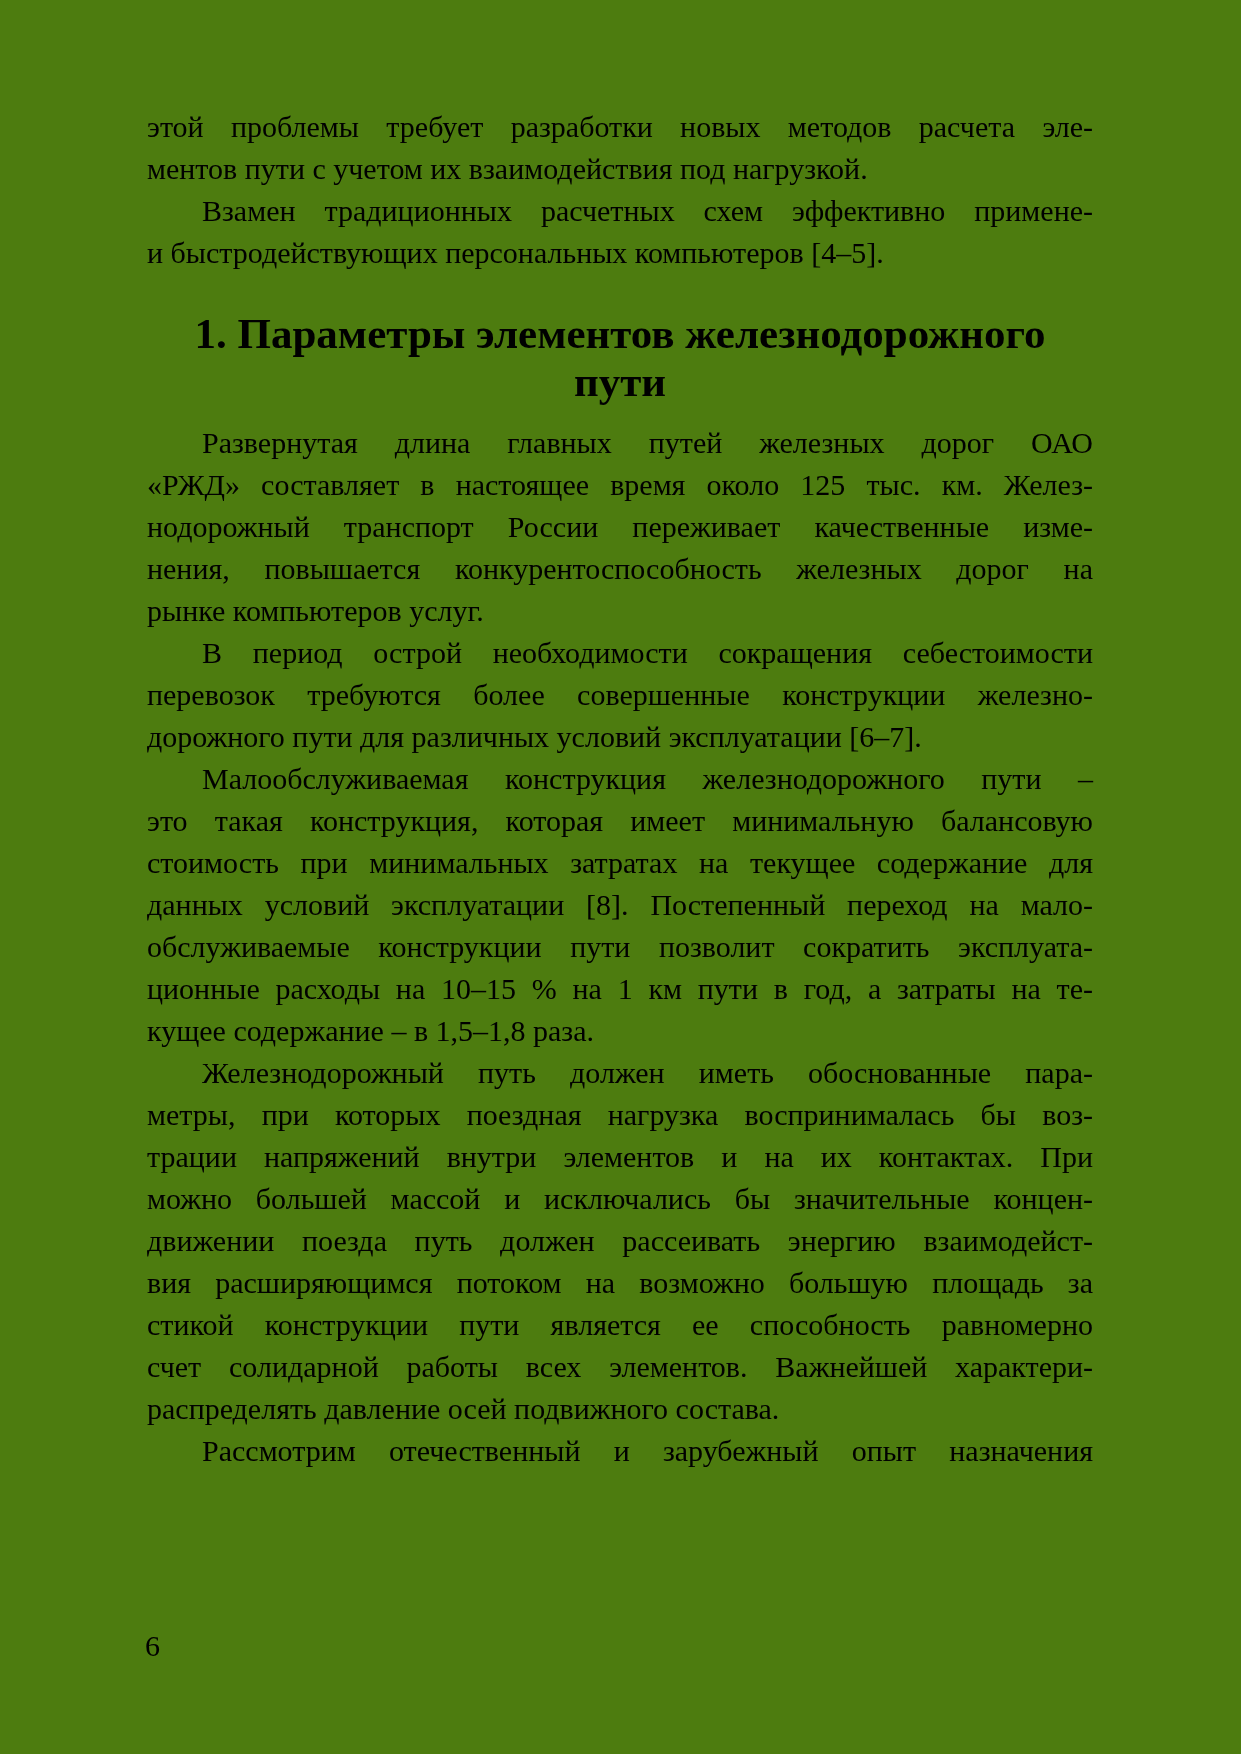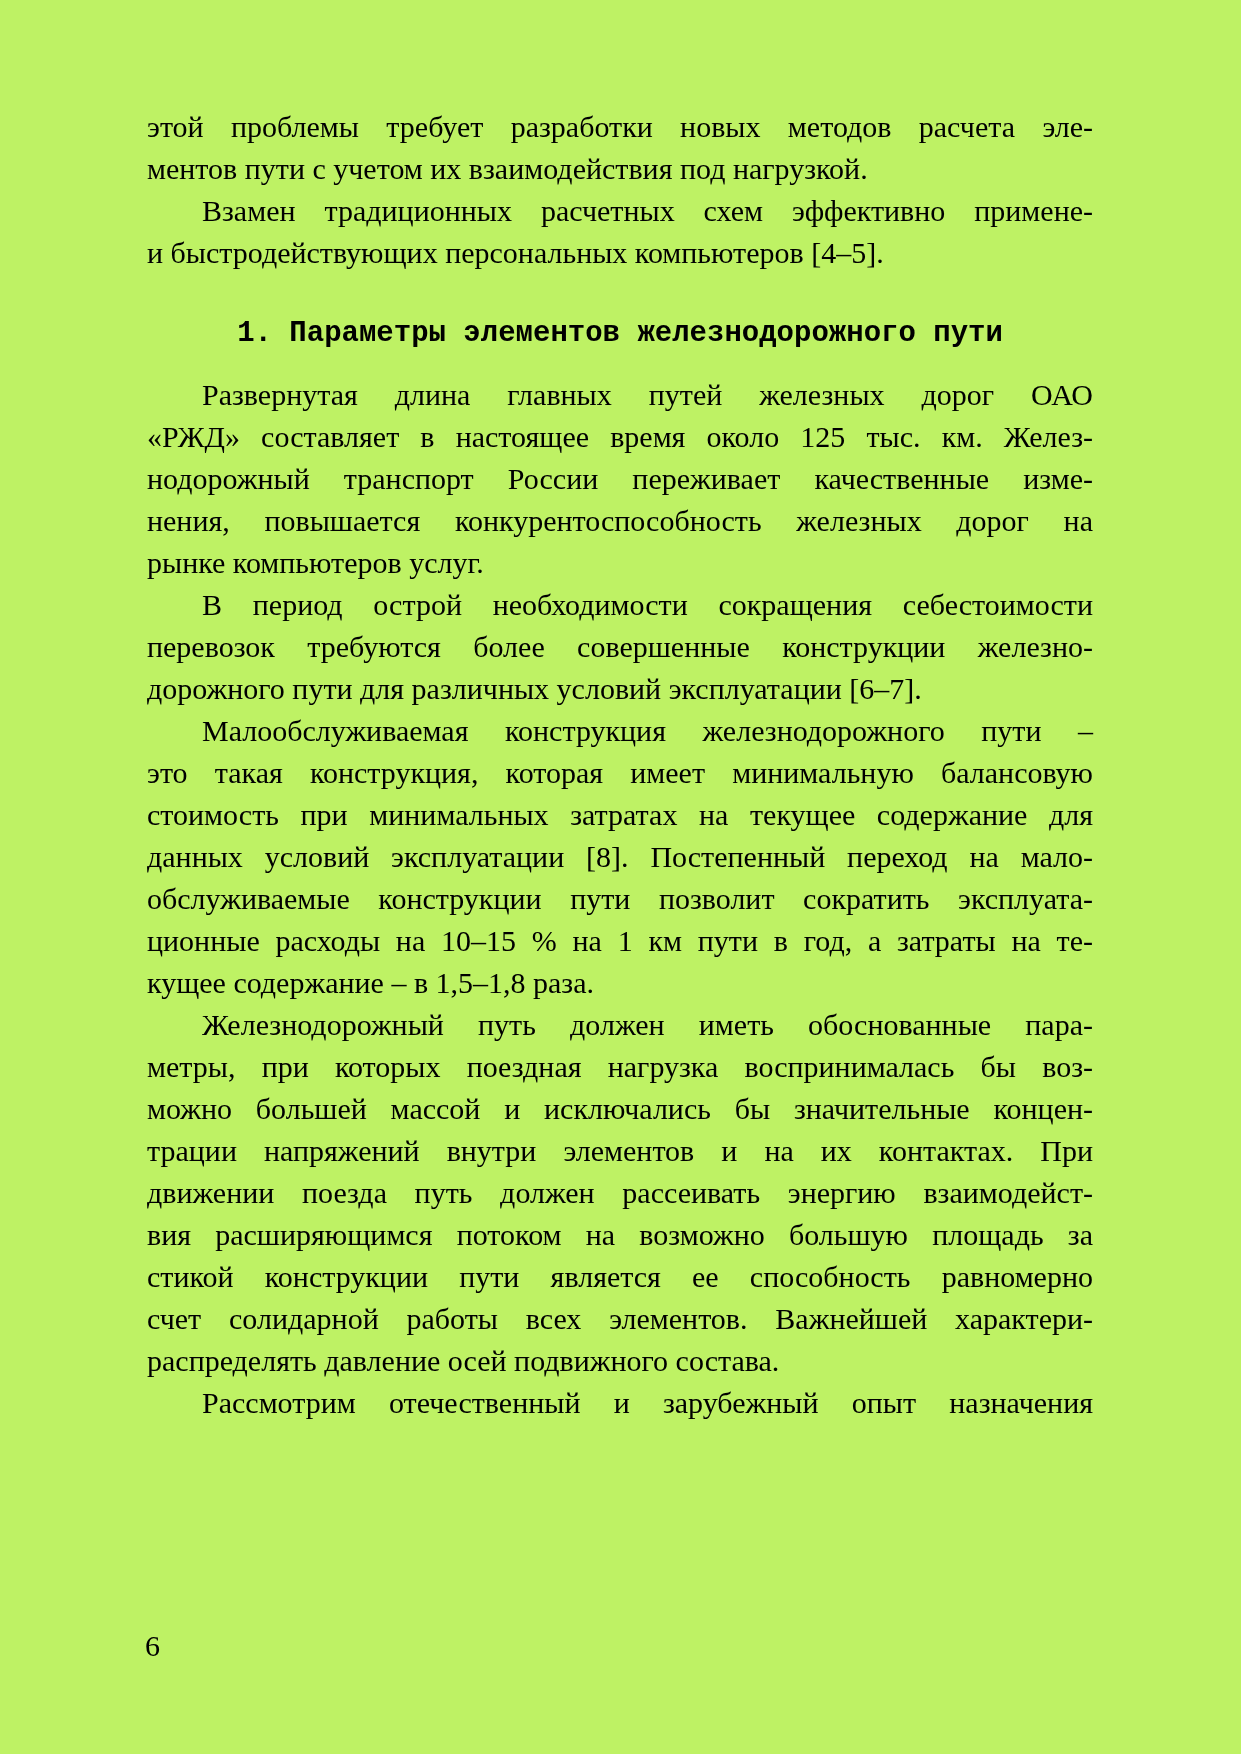--- a/index.html
+++ b/index.html
@@ -5,21 +5,21 @@
   html, body {
     margin: 0;
     padding: 0;
     background: #e8e8e8;
   }
   .page {
     position: relative;
     width: 1241px;
     height: 1754px;
     margin: 0 auto;
-    background: #bef264;
+    background: #4d7c0f;
     color: #000000;
     overflow: hidden;
   }
   .text-block {
     position: absolute;
     left: 147px;
     top: 106px;
     width: 946px;
     font-family: "Liberation Serif", "DejaVu Serif", serif;
     font-size: 30px;
@@ -30,23 +30,23 @@
     text-align-last: justify;
     white-space: normal;
   }
   .line.indent {
     text-indent: 55px;
   }
   .line.last {
     text-align-last: left;
   }
   .section-heading {
-    font-family: Liberation Mono, monospace;
+    font-family: Liberation Serif, serif;
     font-weight: bold;
-    font-size: 29px;
+    font-size: 43px;
     line-height: 48px;
     text-align: center;
     text-align-last: center;
     margin: 36px 0 16px 0;
   }
   .page-number {
     position: absolute;
     left: 145px;
     top: 1628px;
     font-family: "Liberation Serif", "DejaVu Serif", serif;
@@ -74,22 +74,22 @@
       <div class="line last">дорожного пути для различных условий эксплуатации [6–7].</div>
       <div class="line indent">Малообслуживаемая конструкция железнодорожного пути –</div>
       <div class="line">это такая конструкция, которая имеет минимальную балансовую</div>
       <div class="line">стоимость при минимальных затратах на текущее содержание для</div>
       <div class="line">данных условий эксплуатации [8]. Постепенный переход на мало-</div>
       <div class="line">обслуживаемые конструкции пути позволит сократить эксплуата-</div>
       <div class="line">ционные расходы на 10–15 % на 1 км пути в год, а затраты на те-</div>
       <div class="line last">кущее содержание – в 1,5–1,8 раза.</div>
       <div class="line indent">Железнодорожный путь должен иметь обоснованные пара-</div>
       <div class="line">метры, при которых поездная нагрузка воспринималась бы воз-</div>
+      <div class="line">трации напряжений внутри элементов и на их контактах. При</div>
       <div class="line">можно большей массой и исключались бы значительные концен-</div>
-      <div class="line">трации напряжений внутри элементов и на их контактах. При</div>
       <div class="line">движении поезда путь должен рассеивать энергию взаимодейст-</div>
       <div class="line">вия расширяющимся потоком на возможно большую площадь за</div>
       <div class="line">стикой конструкции пути является ее способность равномерно</div>
       <div class="line">счет солидарной работы всех элементов. Важнейшей характери-</div>
       <div class="line last">распределять давление осей подвижного состава.</div>
       <div class="line indent">Рассмотрим отечественный и зарубежный опыт назначения</div>
     </div>
   <div class="page-number">6</div>
 </div>
 

